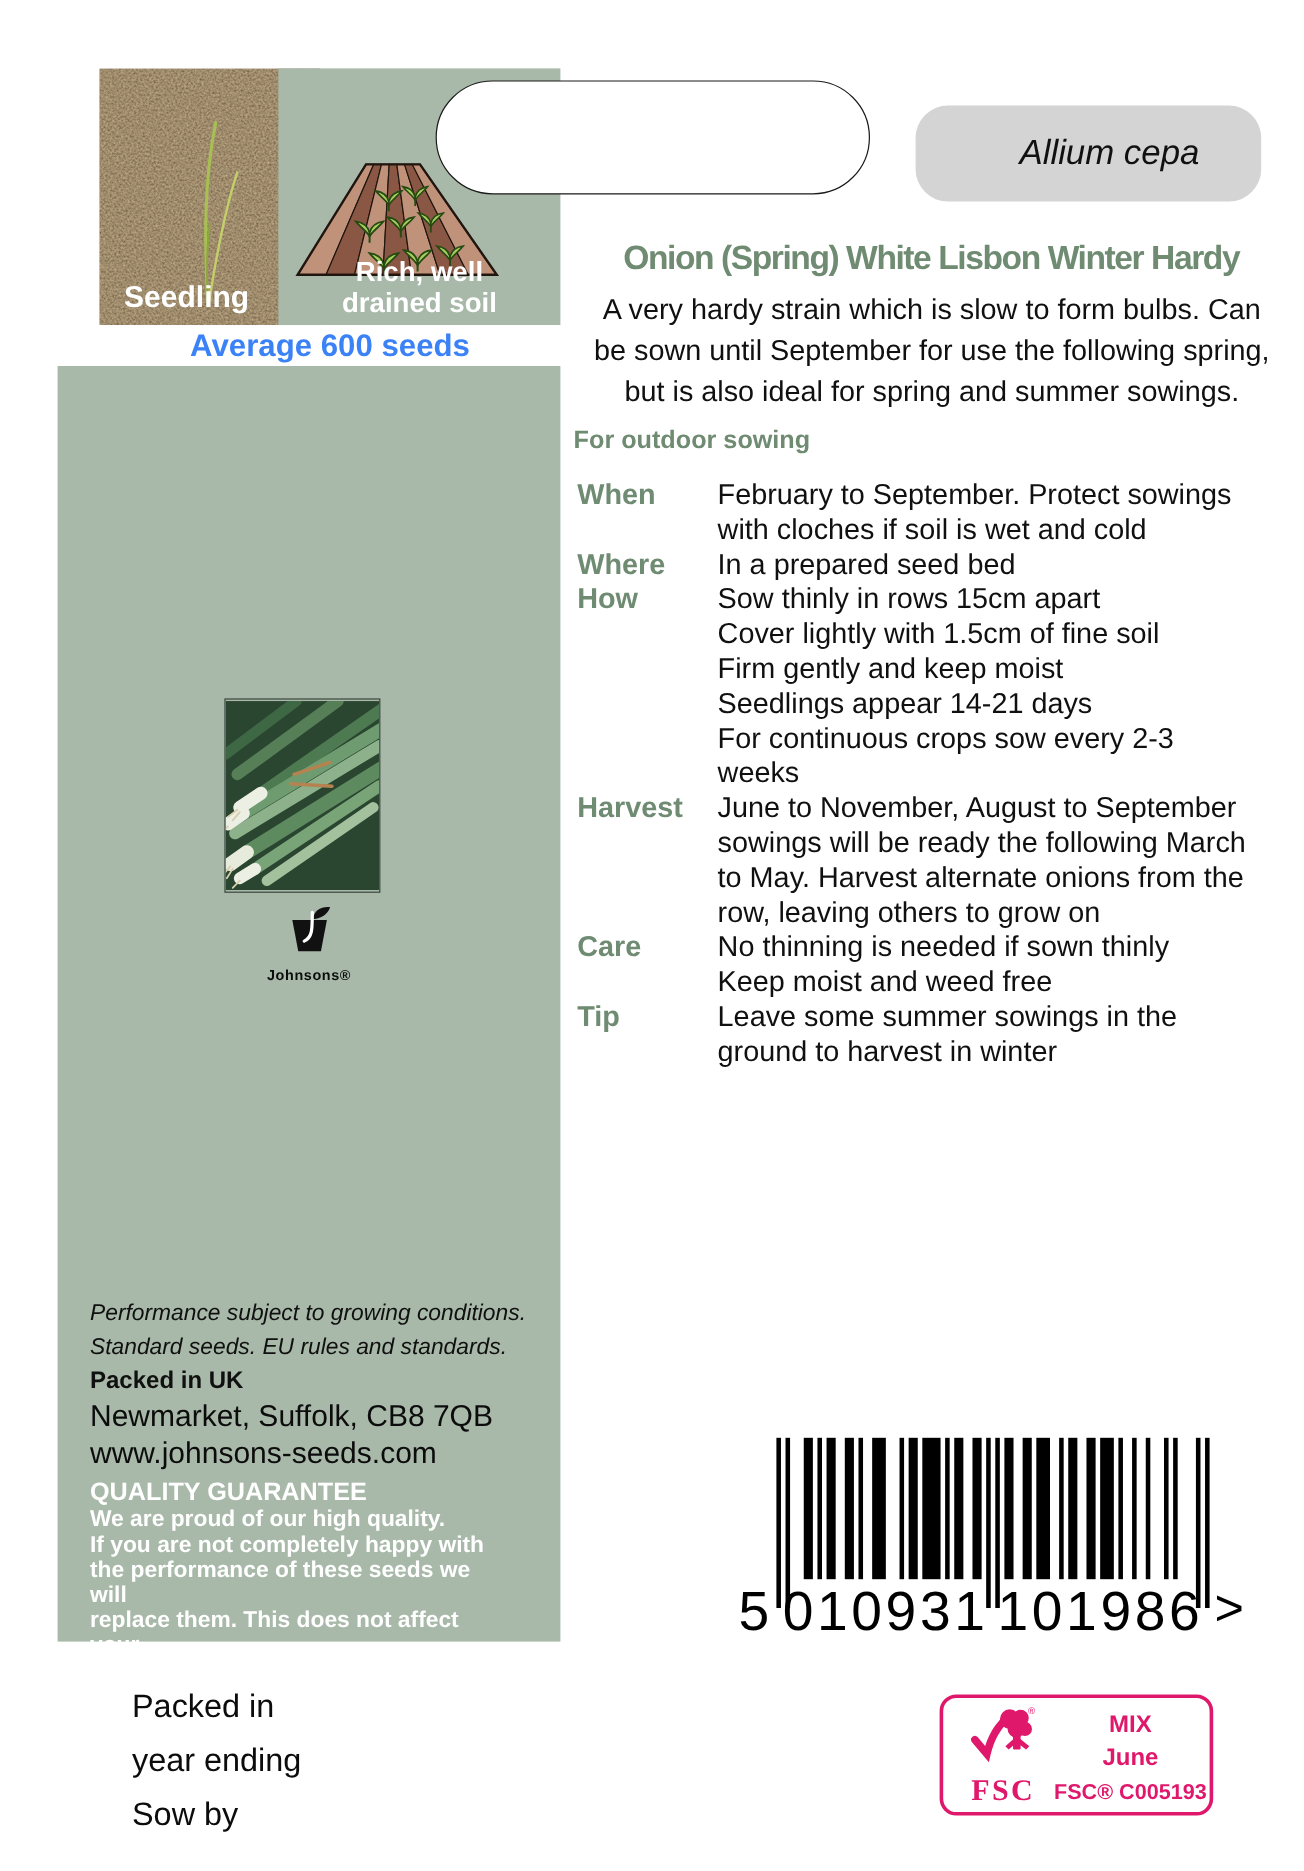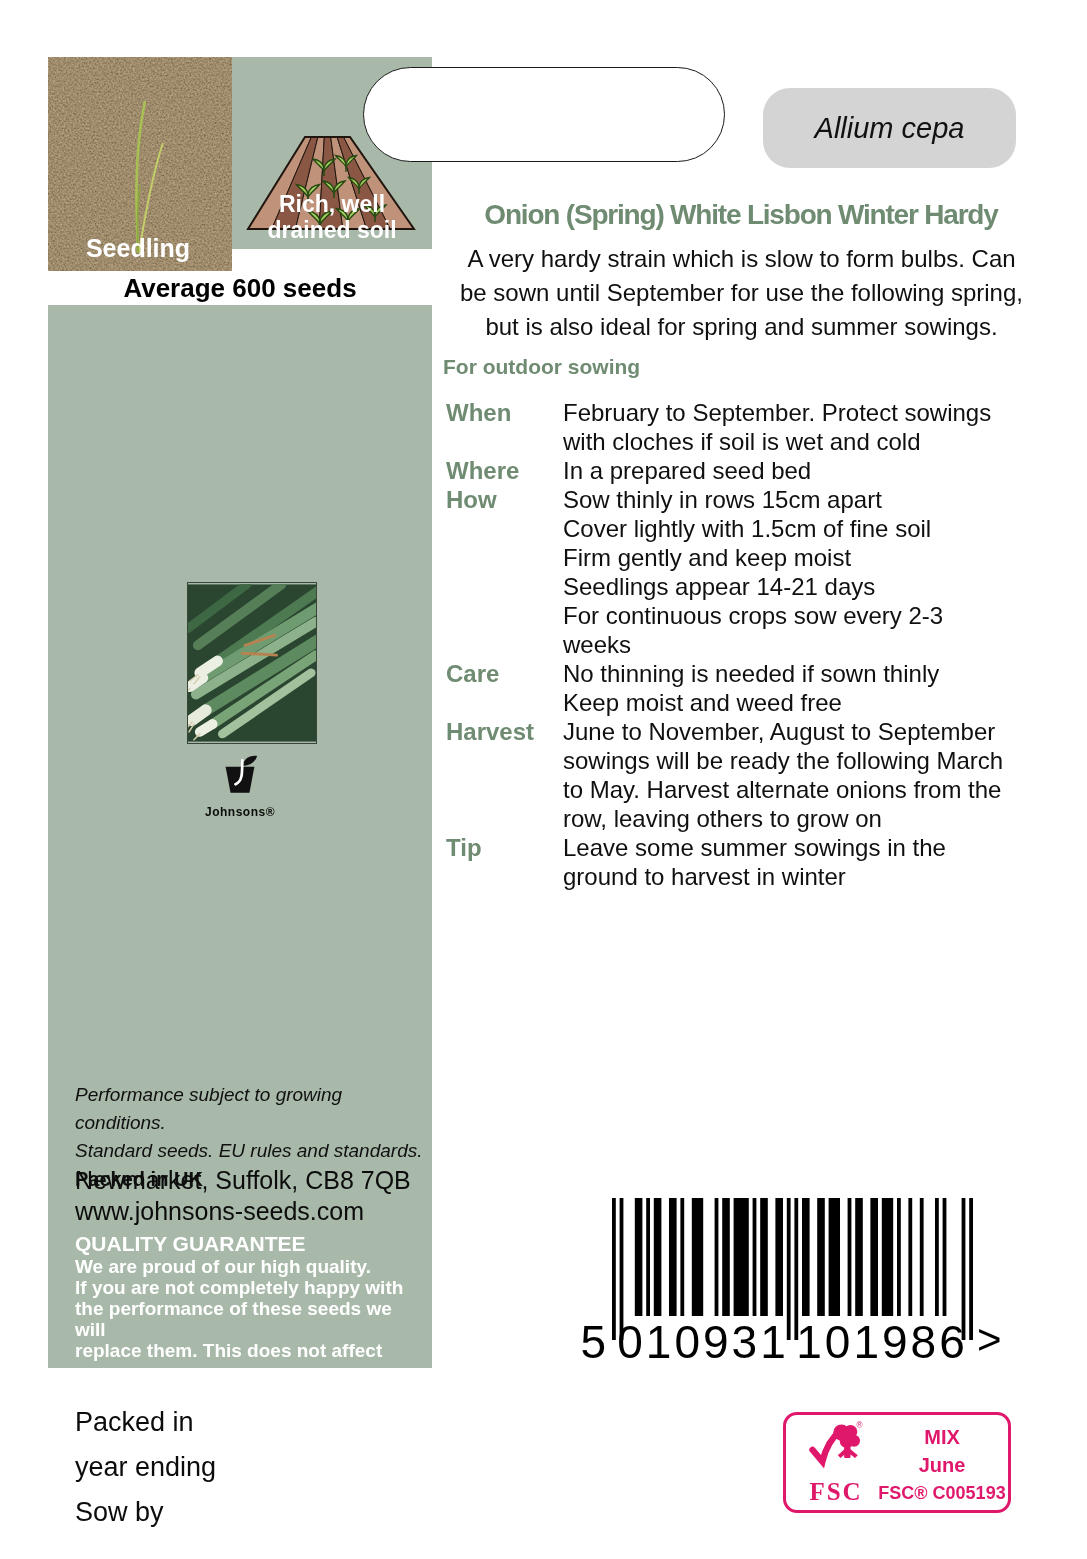--- a/index.html
+++ b/index.html
@@ -7,31 +7,31 @@
     --green:#6f8b72;
     --badge:#d4d4d4;
     --pink:#e0186b;
     --ink:#141414;
   }
   html,body{margin:0;padding:0;background:#fff;}
   .canvas{
     position:relative;width:1087px;height:1559px;background:#fff;overflow:hidden;
     font-family:"Liberation Sans","DejaVu Sans",sans-serif;color:var(--ink);
   }
-  .abs{position:absolute;}
+  .abs{position:absolute;padding-left:35px;}
   
   .photo{left:48px;top:57px;width:184px;height:214px;overflow:hidden;}
   .photo-label{position:absolute;left:0;right:4px;bottom:8px;text-align:center;
     color:#fff;font-weight:bold;font-size:25px;}
-  .soil-box{left:232px;top:57px;width:200px;height:192px;background:var(--sage);}
+  .soil-box{left:232px;top:57px;width:200px;height:214px;background:var(--sage);}
   .soil-icon{position:absolute;left:10px;top:72px;}
   .soil-label{position:absolute;left:0;right:0;bottom:6px;text-align:center;color:#fff;
     font-weight:bold;font-size:23px;line-height:26px;white-space:pre-line;}
   .seeds-strip{left:48px;top:271px;width:384px;height:34px;background:#fff;
-    font-weight:bold;font-size:26px;line-height:34px;text-align:center;color:#000000;}
+    font-weight:bold;font-size:26px;line-height:34px;text-align:center;color:#3b82f6;}
   .main-panel{left:48px;top:305px;width:384px;height:1063px;background:var(--sage);}
   .variety-photo{position:absolute;left:139px;top:277px;width:128px;height:160px;
     border:1px solid #39463c;box-sizing:content-box;}
   .brand{position:absolute;left:0;top:450px;width:100%;text-align:center;}
   .brand-name{font-size:12px;font-weight:bold;color:#0c0c0c;margin-top:1px;letter-spacing:.5px;}
   .legal{position:absolute;left:27px;top:776px;font-size:19px;line-height:28px;color:#101010;}
   .legal .it{font-style:italic;}
   .legal .b{font-style:normal;font-weight:bold;font-size:20px;}
   .address-block{position:absolute;left:27px;top:860px;font-weight:normal;font-size:25px;
     line-height:31px;color:#0c0c0c;}
@@ -224,30 +224,30 @@
     <div class="guide-row">
       <div class="row-label">How</div>
       <div class="row-value">Sow thinly in rows 15cm apart
 Cover lightly with 1.5cm of fine soil
 Firm gently and keep moist
 Seedlings appear 14-21 days
 For continuous crops sow every 2-3
 weeks</div>
     </div>
     <div class="guide-row">
-      <div class="row-label">Care</div>
-      <div class="row-value">No thinning is needed if sown thinly
-Keep moist and weed free</div>
-    </div>
-    <div class="guide-row">
       <div class="row-label">Harvest</div>
       <div class="row-value">June to November, August to September
 sowings will be ready the following March
 to May. Harvest alternate onions from the
 row, leaving others to grow on</div>
+    </div>
+    <div class="guide-row">
+      <div class="row-label">Care</div>
+      <div class="row-value">No thinning is needed if sown thinly
+Keep moist and weed free</div>
     </div>
     <div class="guide-row">
       <div class="row-label">Tip</div>
       <div class="row-value">Leave some summer sowings in the
 ground to harvest in winter</div>
     </div>
   </div>
 
   <div class="abs barcode">
     <svg id="barcode-svg" width="440" height="165" viewBox="0 0 440 165">

